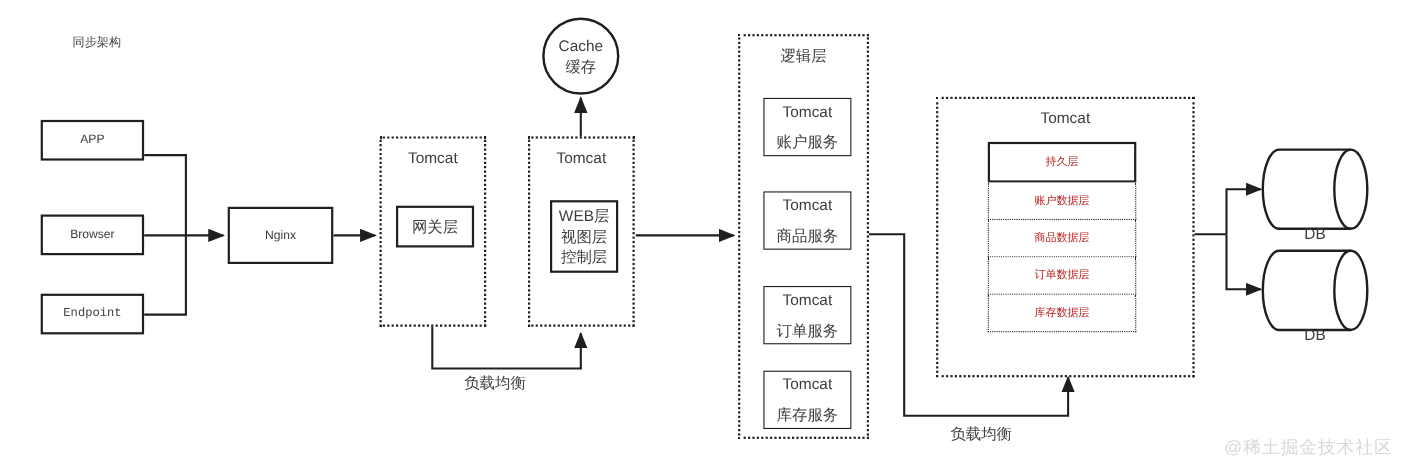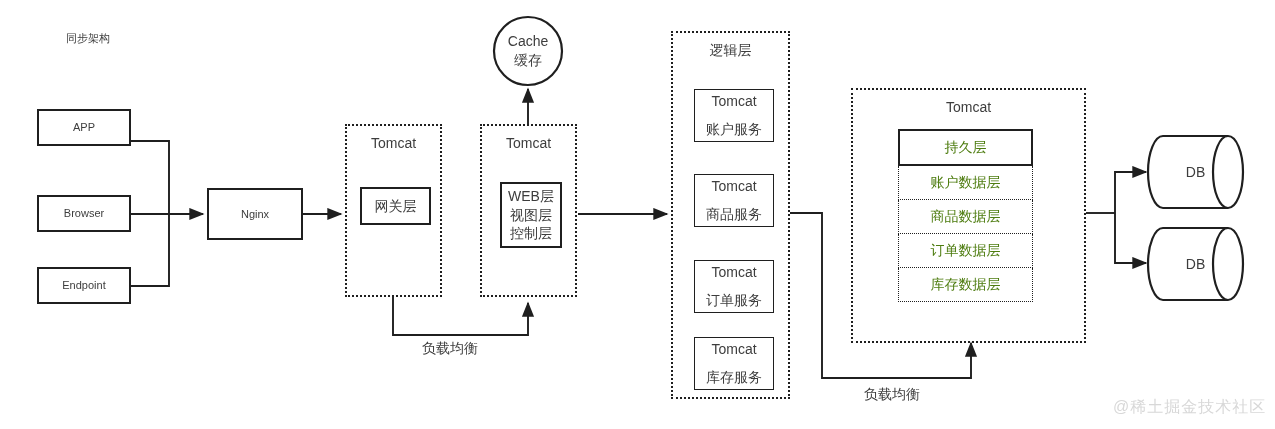--- a/index.html
+++ b/index.html
@@ -62,37 +62,38 @@
     font-size: 14px;
   }
   .svc-top { font-size: 14px; margin-bottom: 9px; }
   .svc-bot { font-size: 14px; }
   .stack {
     position: absolute;
     box-sizing: border-box;
     display: flex;
     align-items: center;
     justify-content: center;
-    font-size: 14px;
-    color: #4d7c0f;
+    font-size: 10px;
+    color: #b91c1c;
     background: #ffffff;
   }
   .stack-head {
     border: 2px solid #1f1f1f;
   }
   .stack-row {
     border: 1.8px dotted #1f1f1f;
     border-top: none;
     text-align: center;
   }
   .cyl-label {
     position: absolute;
     font-size: 14px;
     color: #3d3d3d;
     text-align: center;
+    margin-top: 40px;
   }
   .watermark {
     position: absolute;
     font-size: 16px;
     color: #d8d8d8;
     white-space: nowrap;
     letter-spacing: 1px;
   }
 </style>
 </head>
@@ -144,21 +145,21 @@
   </svg>
 
   <div class="label-plain f15" style="left:66px; top:31px;">同步架构</div>
 
   <div class="node solid-box f15" style="left:37px; top:109px; width:94px; height:37px;">
     <span>APP</span>
   </div>
   <div class="node solid-box f15" style="left:37px; top:195px; width:94px; height:37px;">
     <span>Browser</span>
   </div>
-  <div class="node solid-box f15" style="left:37px; top:267px; width:94px; height:37px;">
+  <div class="node solid-box f15" style="left:37px; top:267px; width:94px; height:37px;font-family:Liberation Mono, monospace;">
     <span>Endpoint</span>
   </div>
 
   <div class="node solid-box f15" style="left:207px; top:188px; width:96px; height:52px;">
     <span>Nginx</span>
   </div>
 
   <div class="node dotted-box" style="left:345px; top:124px; width:97px; height:173px;">
     <div class="container-title">Tomcat</div>
     <div class="node solid-box f14" style="left:13px; top:61px; width:71px; height:38px;">

